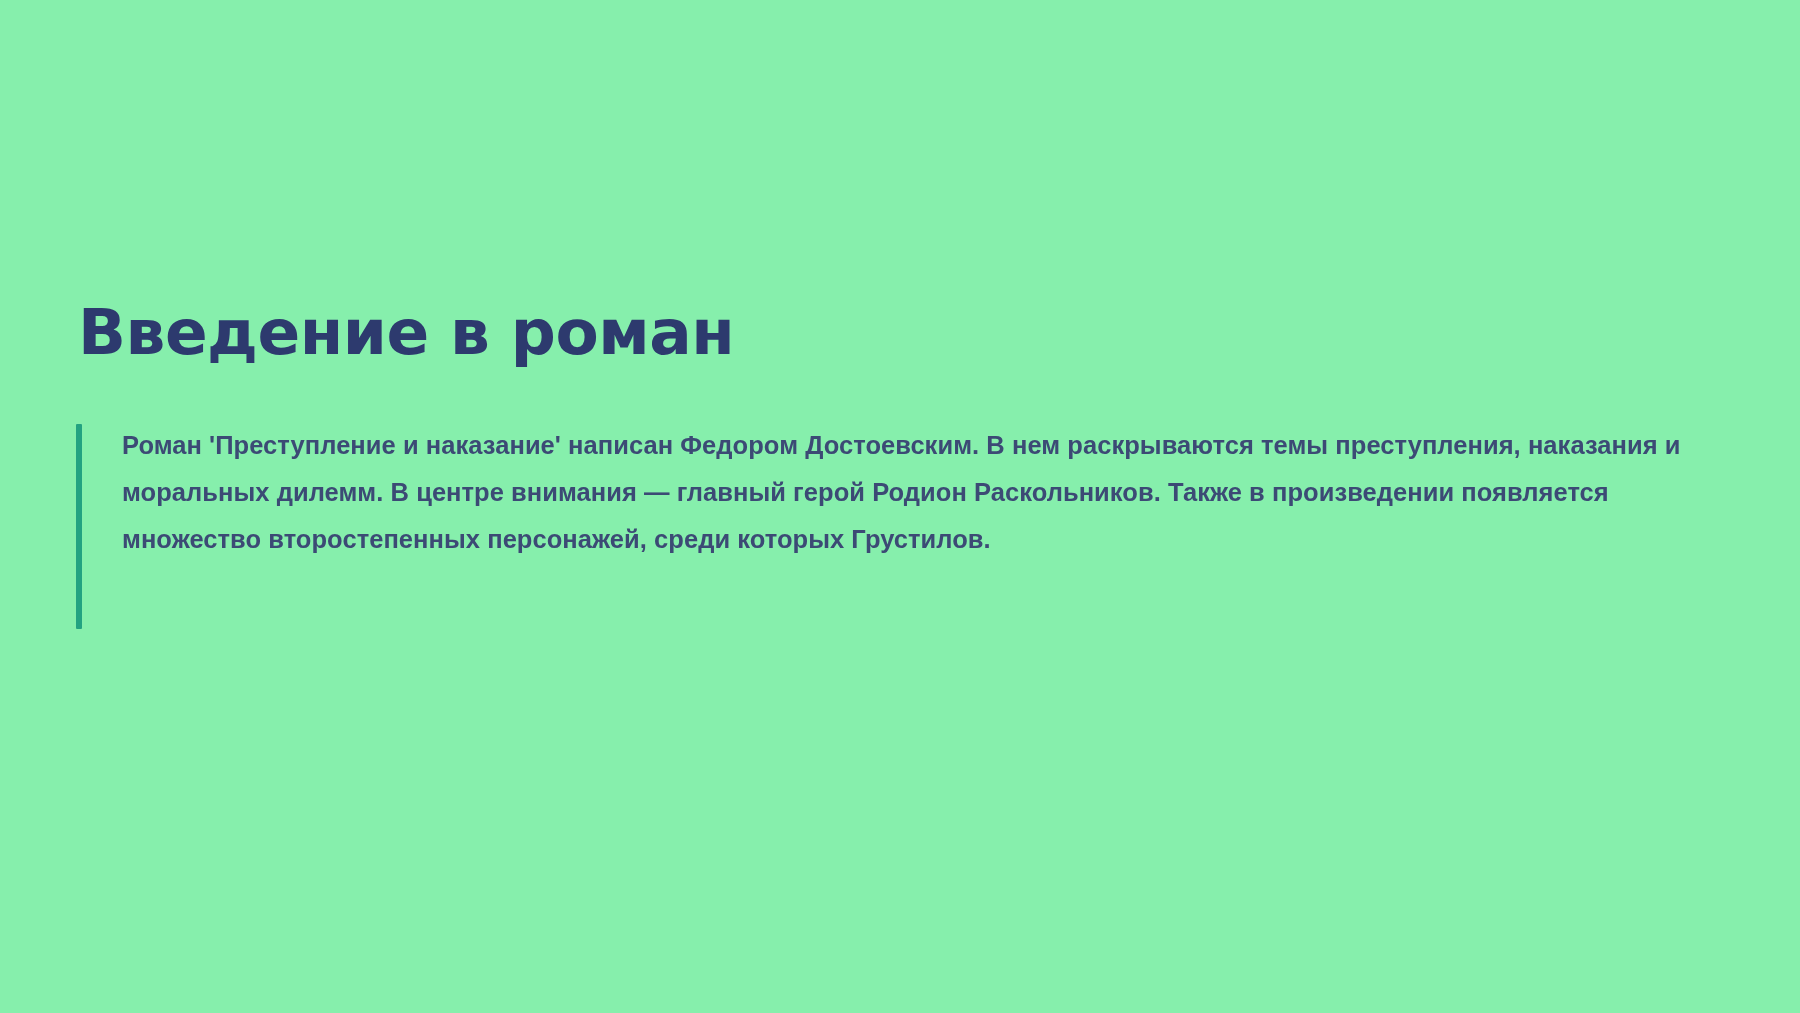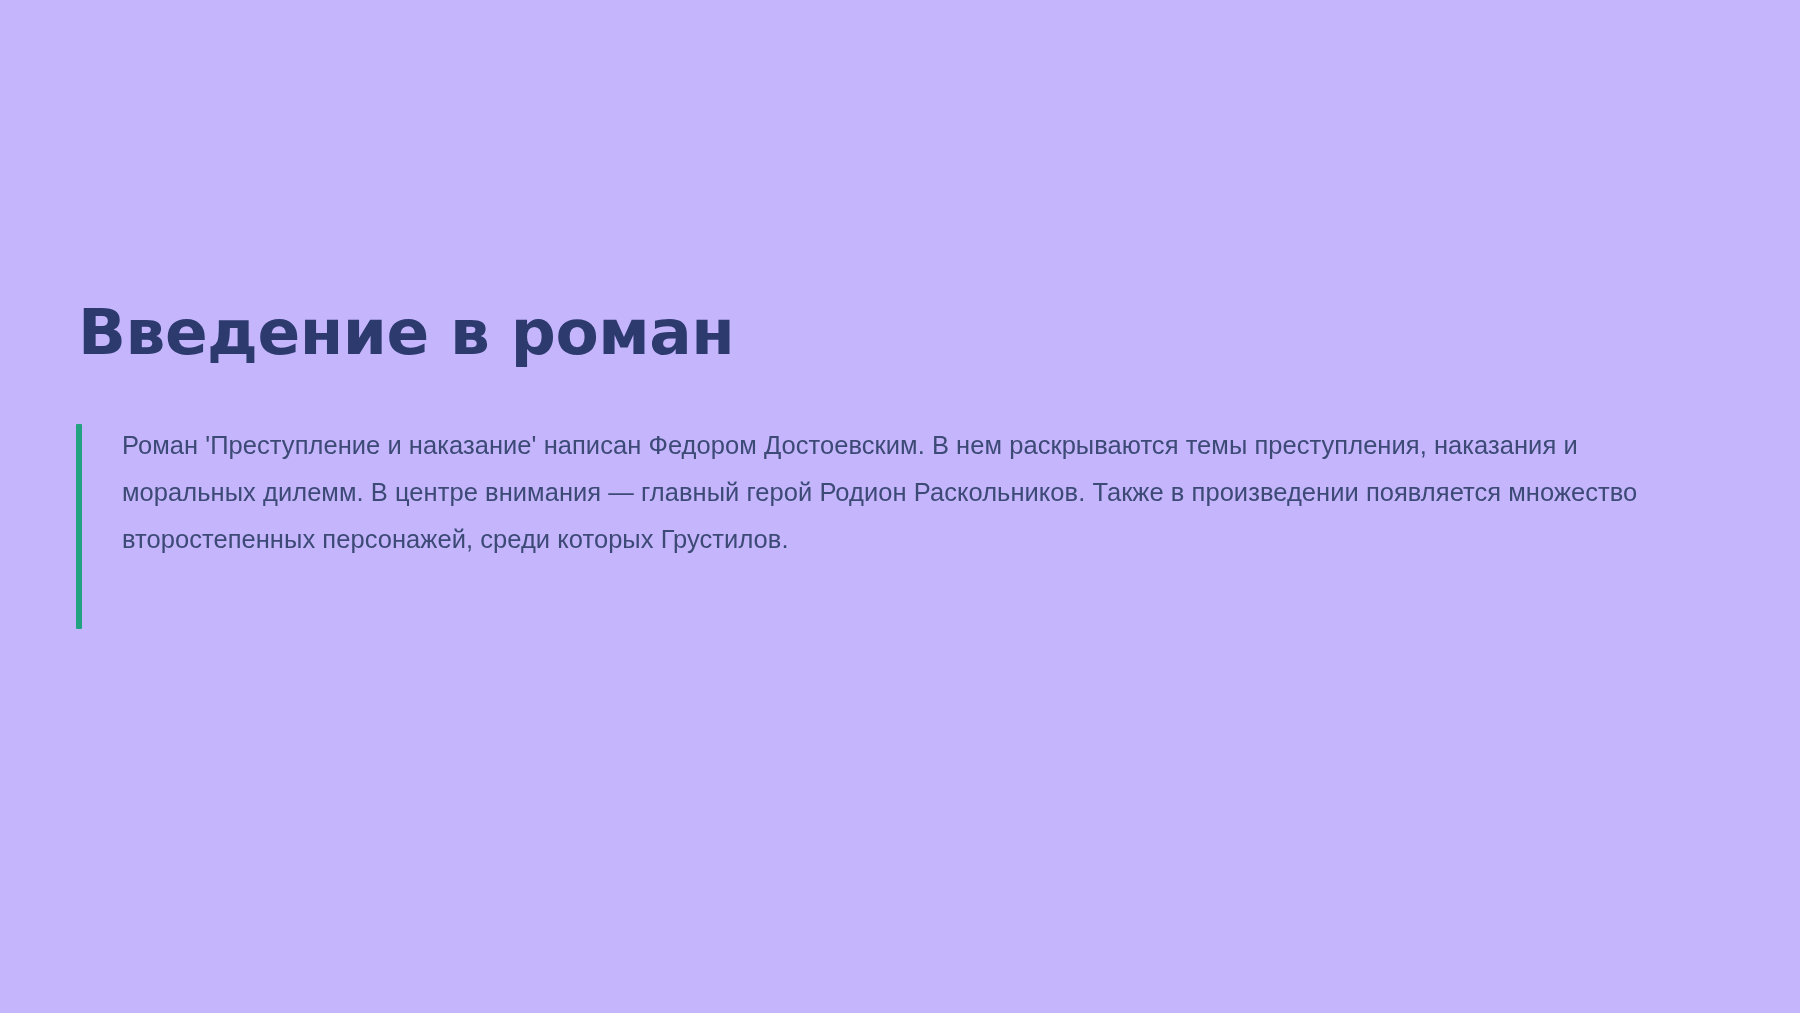--- a/index.html
+++ b/index.html
@@ -12,21 +12,21 @@
     height: 1013px;
     background: #ffffff;
     font-family: "Liberation Sans", "DejaVu Sans", sans-serif;
     overflow: hidden;
   }
 
   .slide {
     position: relative;
     width: 1800px;
     height: 1013px;
-    background: #c4b5fd;
+    background: #86efac;
     box-sizing: border-box;
   }
 
   .content-block {
     position: absolute;
     left: 76px;
     top: 300px;
     width: 1640px;
   }
 
@@ -56,21 +56,21 @@
     height: 205px;
     background: #23a281;
     border-radius: 1px;
   }
 
   .body-text {
     margin: 0;
     font-family: "Liberation Sans", "DejaVu Sans", sans-serif;
     font-size: 25.5px;
     line-height: 47px;
-    font-weight: 400;
+    font-weight: 700;
     color: #3c4a75;
     letter-spacing: 0.05px;
     max-width: 1600px;
     text-align: left;
   }
 </style>
 </head>
 <body>
 
 <div class="slide">

